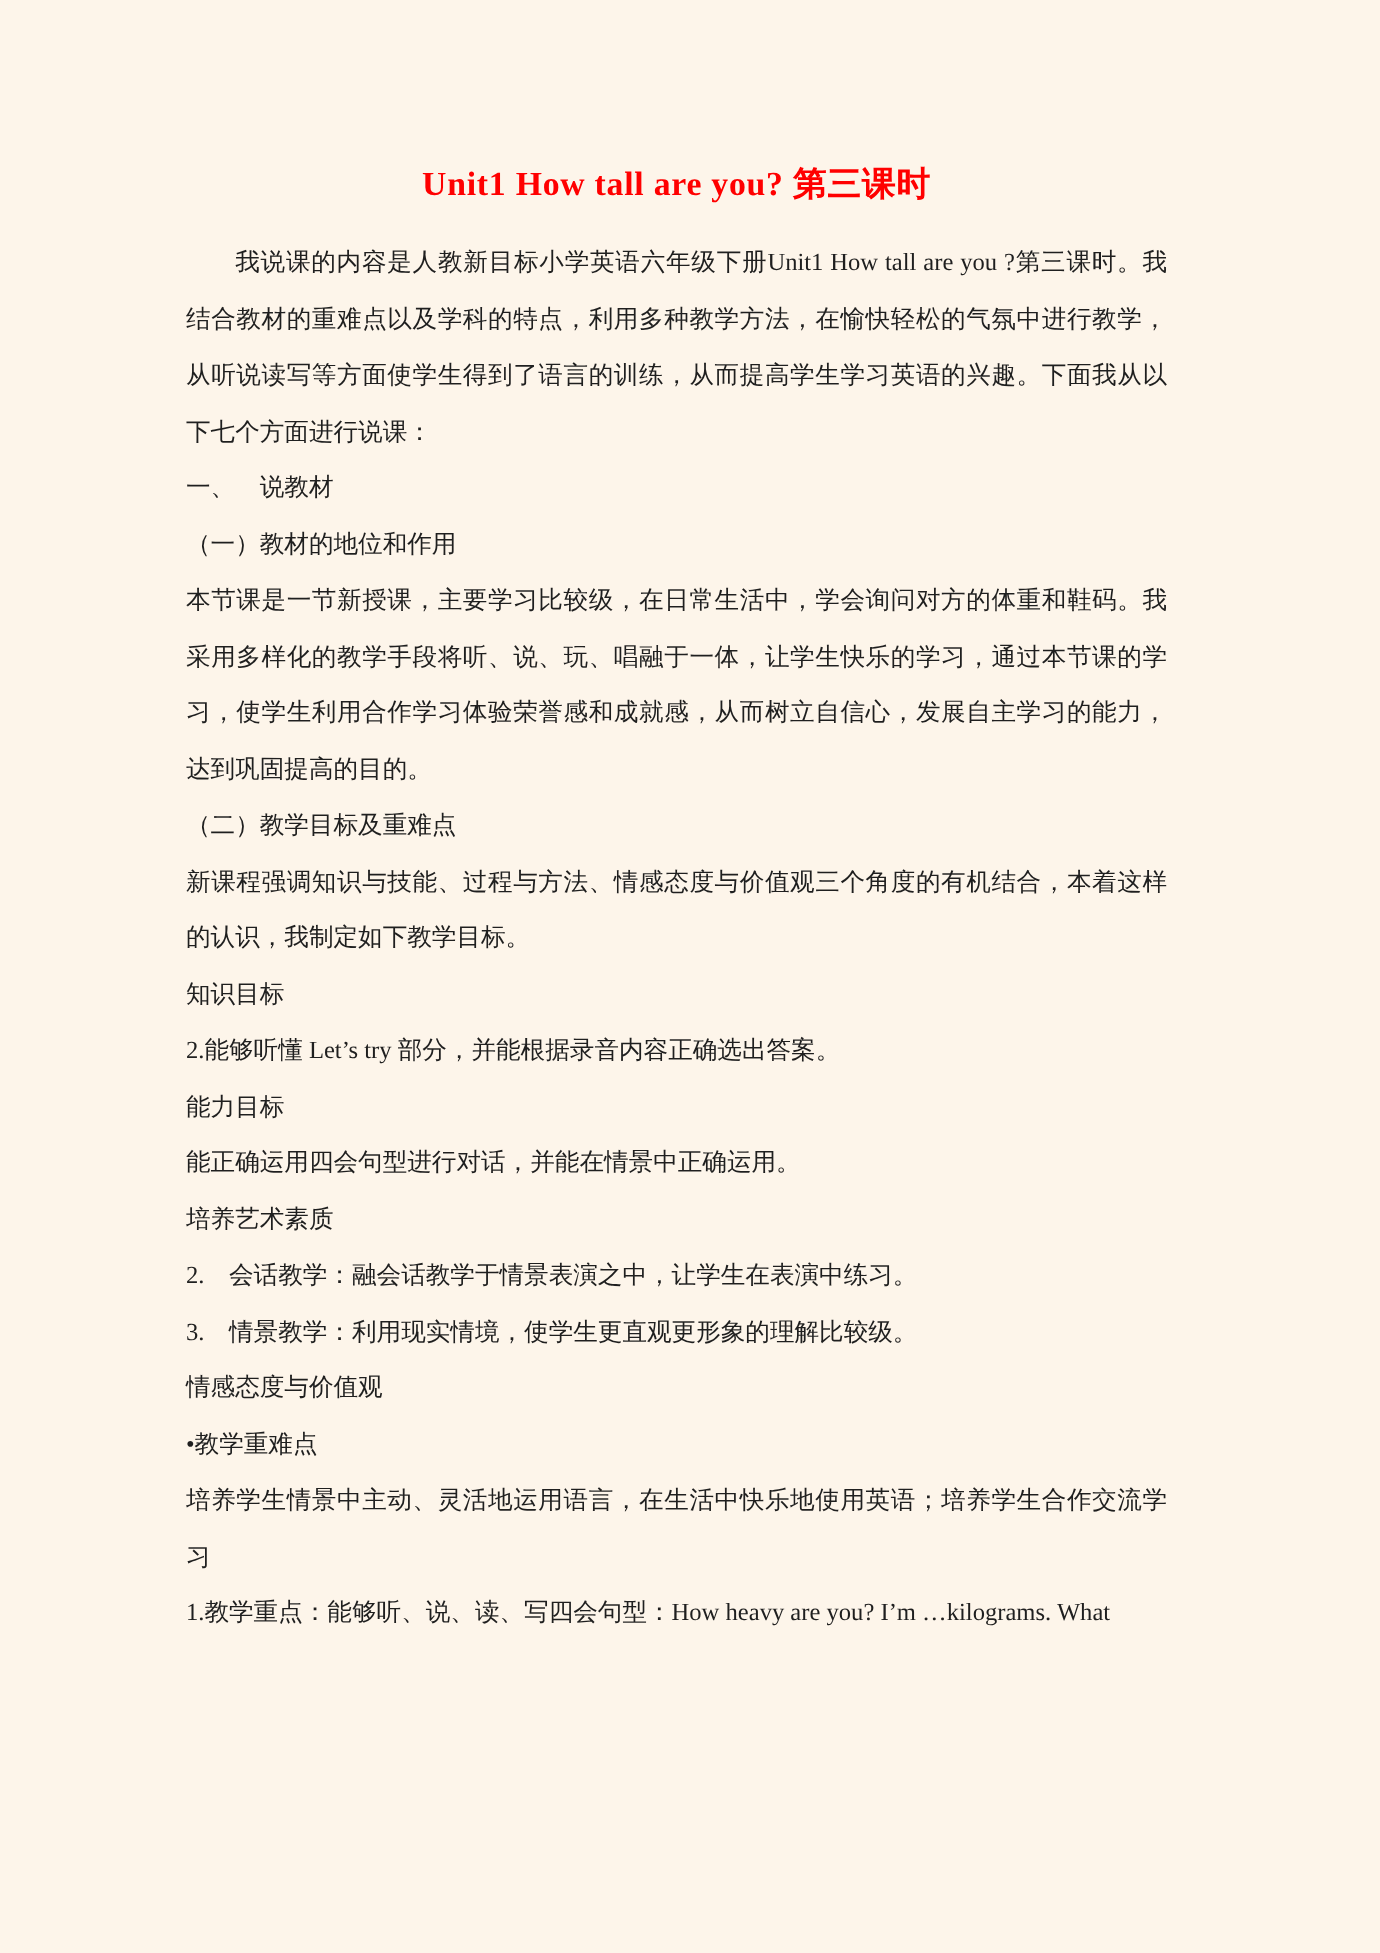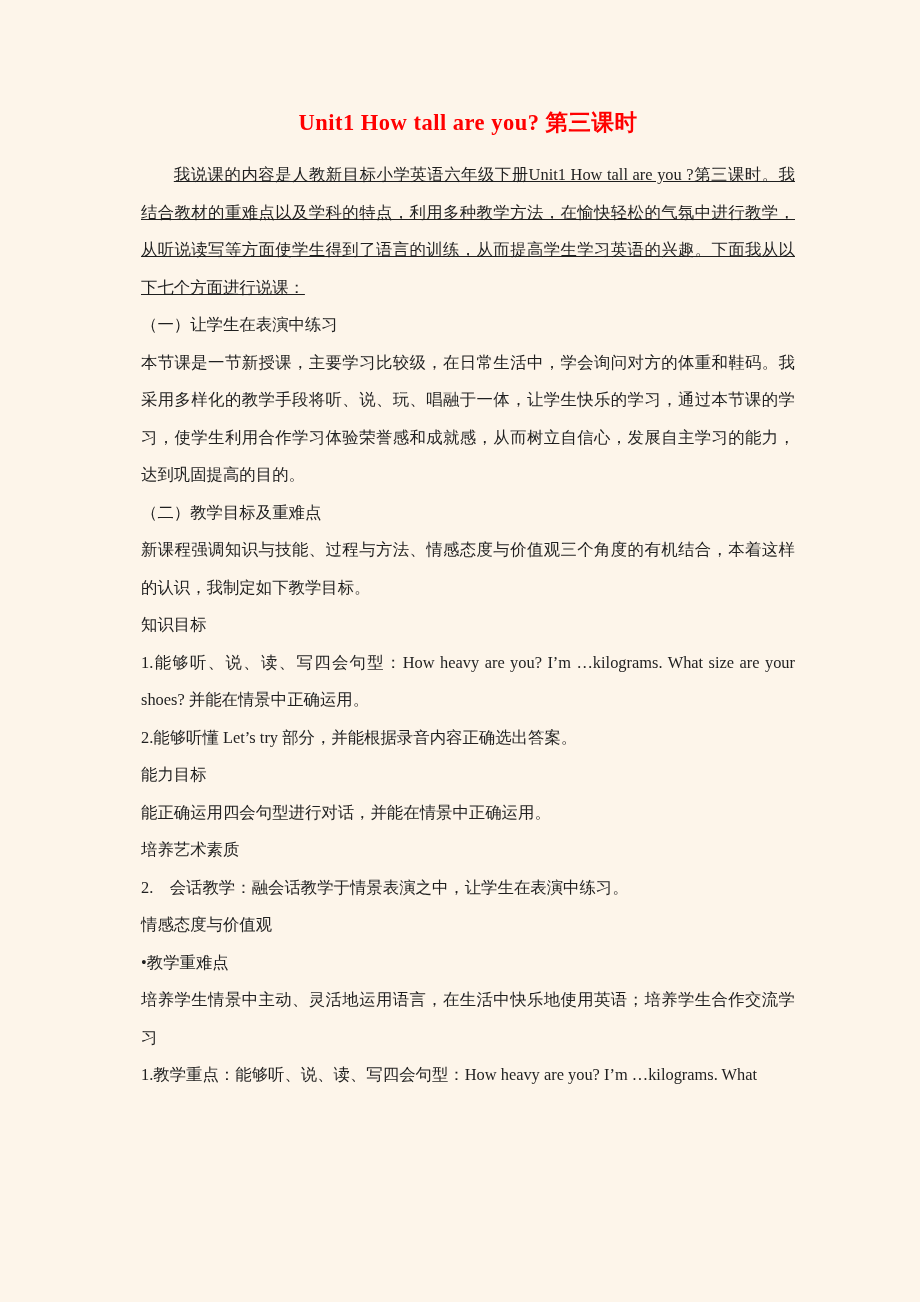--- a/index.html
+++ b/index.html
@@ -13,21 +13,21 @@
   .page {
     position: relative;
     width: 920px;
     height: 1302px;
     margin: 0 auto;
     background: var(--page-bg, #fdf5ea);
     overflow: hidden;
   }
   .doc-content {
     position: absolute;
-    left: 141px;
+    left: 124px;
     top: 102px;
     width: 654px;
   }
   .doc-title {
     margin: 0 0 12px 0;
     font-size: 22.5px;
     font-weight: bold;
     line-height: 42px;
     text-align: center;
     color: var(--title-color, #ff0000);
@@ -36,41 +36,41 @@
   .para {
     margin: 0;
     font-size: 16.4px;
     line-height: 37.5px;
     text-align: justify;
     color: var(--body-color, #1f1f1f);
     word-break: break-word;
   }
   .para.indent {
     text-indent: 2em;
-    text-decoration: underline;
   }
 </style>
 </head>
 <body>
 
 <div class="page">
   <div class="doc-content">
     <h1 class="doc-title">Unit1 How tall are you? 第三课时</h1>
     <main id="paragraph-container">
         <p class="para indent">我说课的内容是人教新目标小学英语六年级下册Unit1 How tall are you ?第三课时。我结合教材的重难点以及学科的特点，利用多种教学方法，在愉快轻松的气氛中进行教学，从听说读写等方面使学生得到了语言的训练，从而提高学生学习英语的兴趣。下面我从以下七个方面进行说课：</p>
-        <p class="para">（一）让学生在表演中练习</p>
+        <p class="para">一、　说教材</p>
+        <p class="para">（一）教材的地位和作用</p>
         <p class="para">本节课是一节新授课，主要学习比较级，在日常生活中，学会询问对方的体重和鞋码。我采用多样化的教学手段将听、说、玩、唱融于一体，让学生快乐的学习，通过本节课的学习，使学生利用合作学习体验荣誉感和成就感，从而树立自信心，发展自主学习的能力，达到巩固提高的目的。</p>
         <p class="para">（二）教学目标及重难点</p>
         <p class="para">新课程强调知识与技能、过程与方法、情感态度与价值观三个角度的有机结合，本着这样的认识，我制定如下教学目标。</p>
         <p class="para">知识目标</p>
-        <p class="para">1.能够听、说、读、写四会句型：How heavy are you? I’m …kilograms. What size are your shoes? 并能在情景中正确运用。</p>
         <p class="para">2.能够听懂 Let’s try 部分，并能根据录音内容正确选出答案。</p>
         <p class="para">能力目标</p>
         <p class="para">能正确运用四会句型进行对话，并能在情景中正确运用。</p>
         <p class="para">培养艺术素质</p>
         <p class="para">2.　会话教学：融会话教学于情景表演之中，让学生在表演中练习。</p>
+        <p class="para">3.　情景教学：利用现实情境，使学生更直观更形象的理解比较级。</p>
         <p class="para">情感态度与价值观</p>
         <p class="para">•教学重难点</p>
         <p class="para">培养学生情景中主动、灵活地运用语言，在生活中快乐地使用英语；培养学生合作交流学习</p>
         <p class="para">1.教学重点：能够听、说、读、写四会句型：How heavy are you? I’m …kilograms. What</p>
       </main>
   </div>
 </div>
 
 </body></html>

